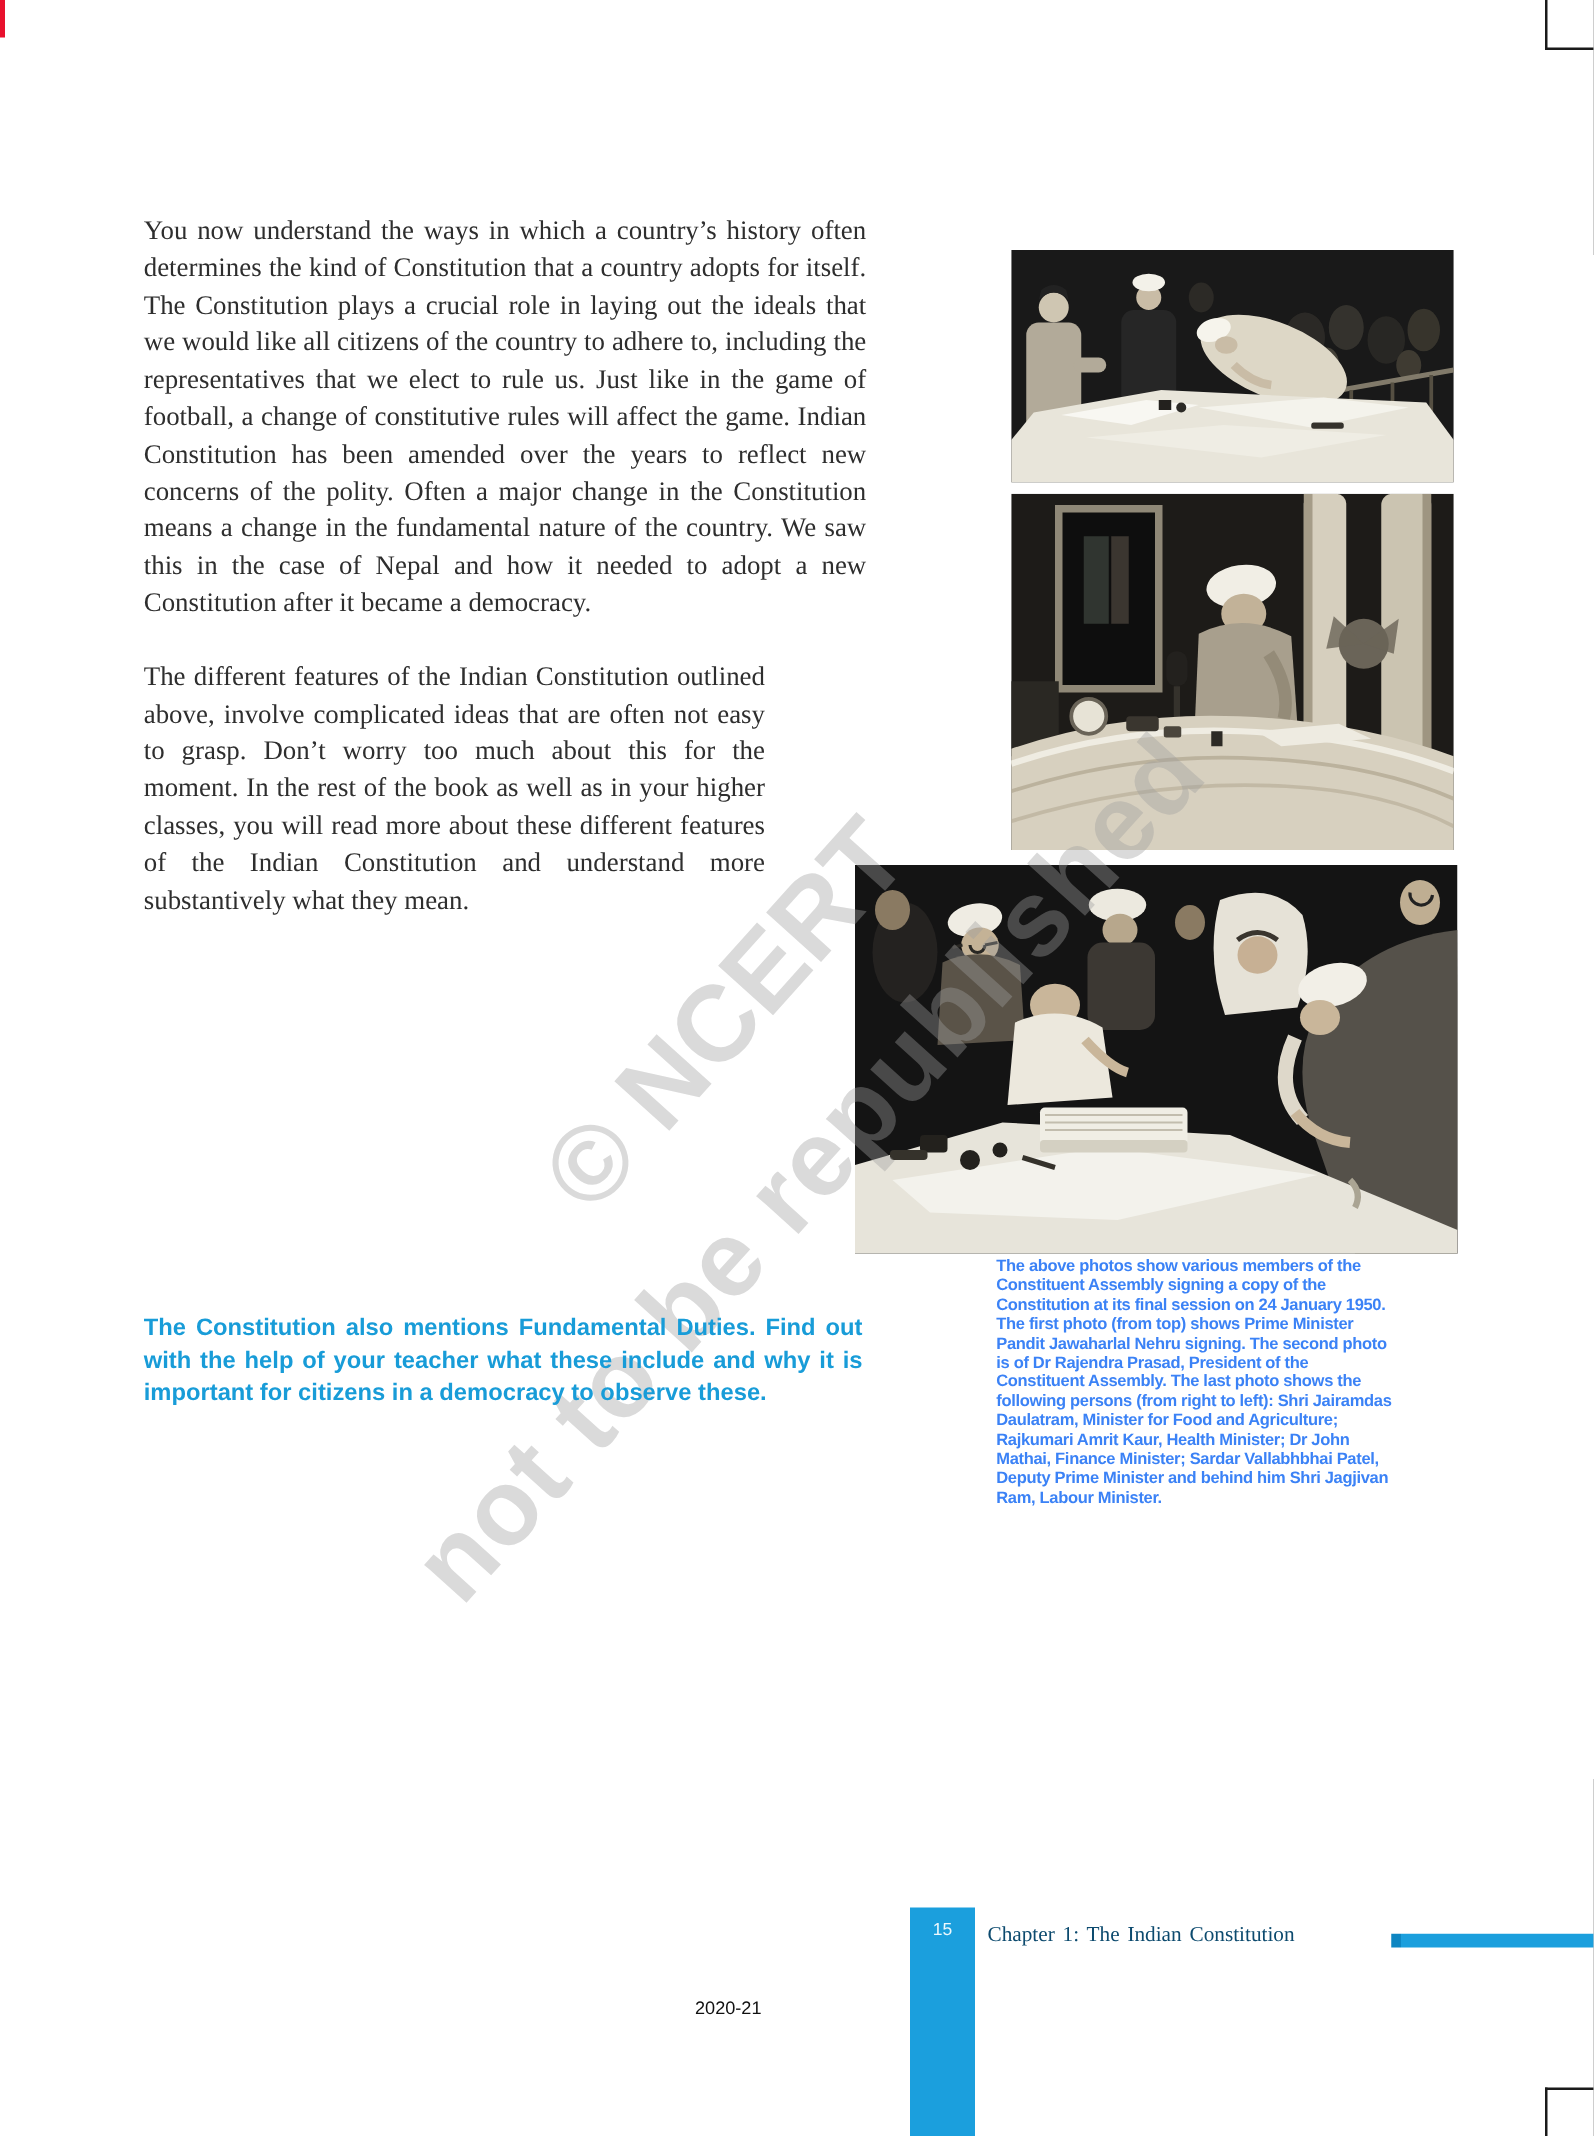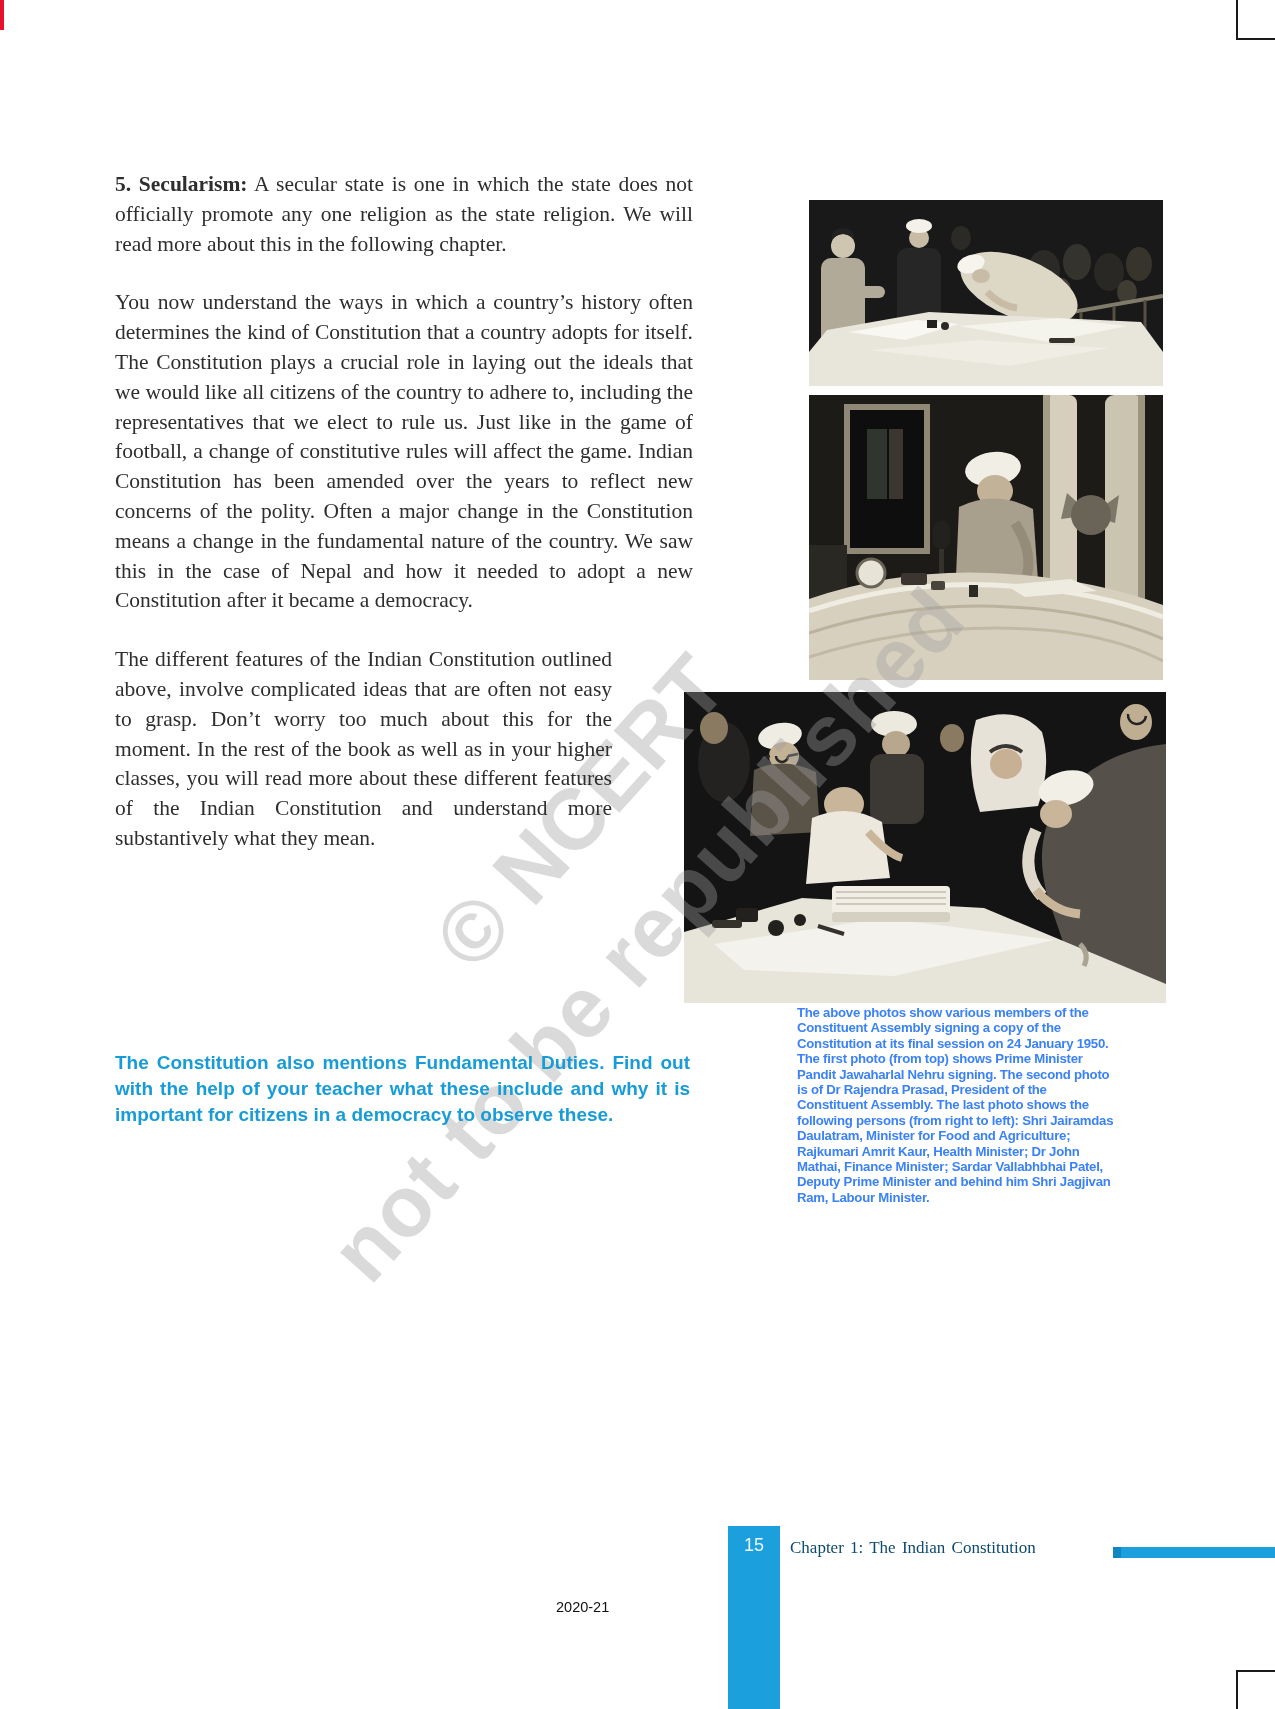--- a/index.html
+++ b/index.html
@@ -55,21 +55,21 @@
   #wm2{left:348px;top:1218px;font-size:86px;transform:rotate(-48deg);letter-spacing:1px;}
 
   
   .pagenum-bar{
     position:absolute;left:728px;top:1526px;width:52px;height:183px;
     background:var(--footer-blue,#1b9fdd);z-index:3;text-align:center;
   }
   .pagenum-bar span{
     display:inline-block;margin-top:9px;
     font-family:"Liberation Sans","DejaVu Sans",sans-serif;
-    font-size:18px;color:#eef8fd;
+    font-size:14px;color:#eef8fd;
   }
   .chapter-title{
     position:absolute;left:790px;top:1538px;z-index:3;
     font-family:Liberation Serif, serif;
     font-size:17px;color:#0c4a6e;word-spacing:2px;
   }
   .footer-rule{
     position:absolute;left:1113px;top:1547px;width:162px;height:11px;z-index:3;
     background:linear-gradient(to right,#0e86c2 0,#0e86c2 8px,var(--footer-blue,#1b9fdd) 8px);
   }
@@ -82,21 +82,20 @@
 </head>
 <body>
 
 <div class="page" style="--accent-blue: #189cd8; --footer-blue: #1b9fdd; --red-mark: #e8112d;">
 
   <div class="red-mark"></div>
   <div class="corner-tr"></div>
   <div class="corner-br"></div>
 
   <div class="bodycol">
-    <p><span class="lead-bold">5.  Secularism:</span><span> A secular state is one in which the state does not officially promote any one religion as the state religion. We will read more about this in the following chapter.</span></p>
     <p>You now understand the ways in which a country’s history often determines the kind of Constitution that a country adopts for itself.  The Constitution plays a crucial role in laying out the ideals that we would like all citizens of the country to adhere to, including the representatives that we elect to rule us. Just like in the game of football, a change of constitutive rules will affect the game. Indian Constitution has been amended over the years to reflect new concerns of the polity. Often a major change in the Constitution means a change in the fundamental nature of the country. We saw this in the case of Nepal and how it needed to adopt a new Constitution after it became a democracy.</p>
     <p class="narrow">The different features of the Indian Constitution outlined above, involve complicated ideas that are often not easy to grasp. Don’t worry too much about this for the moment. In the rest of the book as well as in your higher classes,  you will read more about these different features of the Indian Constitution and understand more substantively what they mean.</p>
   </div>
 
   <div class="activity-blue">The Constitution also mentions Fundamental Duties. Find out with the help of your teacher what these include and why it is important for citizens in a democracy to observe these.</div>
 
   <svg id="photo1" class="photo" viewBox="0 0 354 186" role="img" aria-label="Prime Minister Pandit Jawaharlal Nehru signing the Constitution at the Constituent Assembly">
     <rect width="354" height="186" fill="#191919"></rect>
     <g opacity="0.9">
       <ellipse cx="235" cy="70" rx="16" ry="20" fill="#2e2c29"></ellipse>

